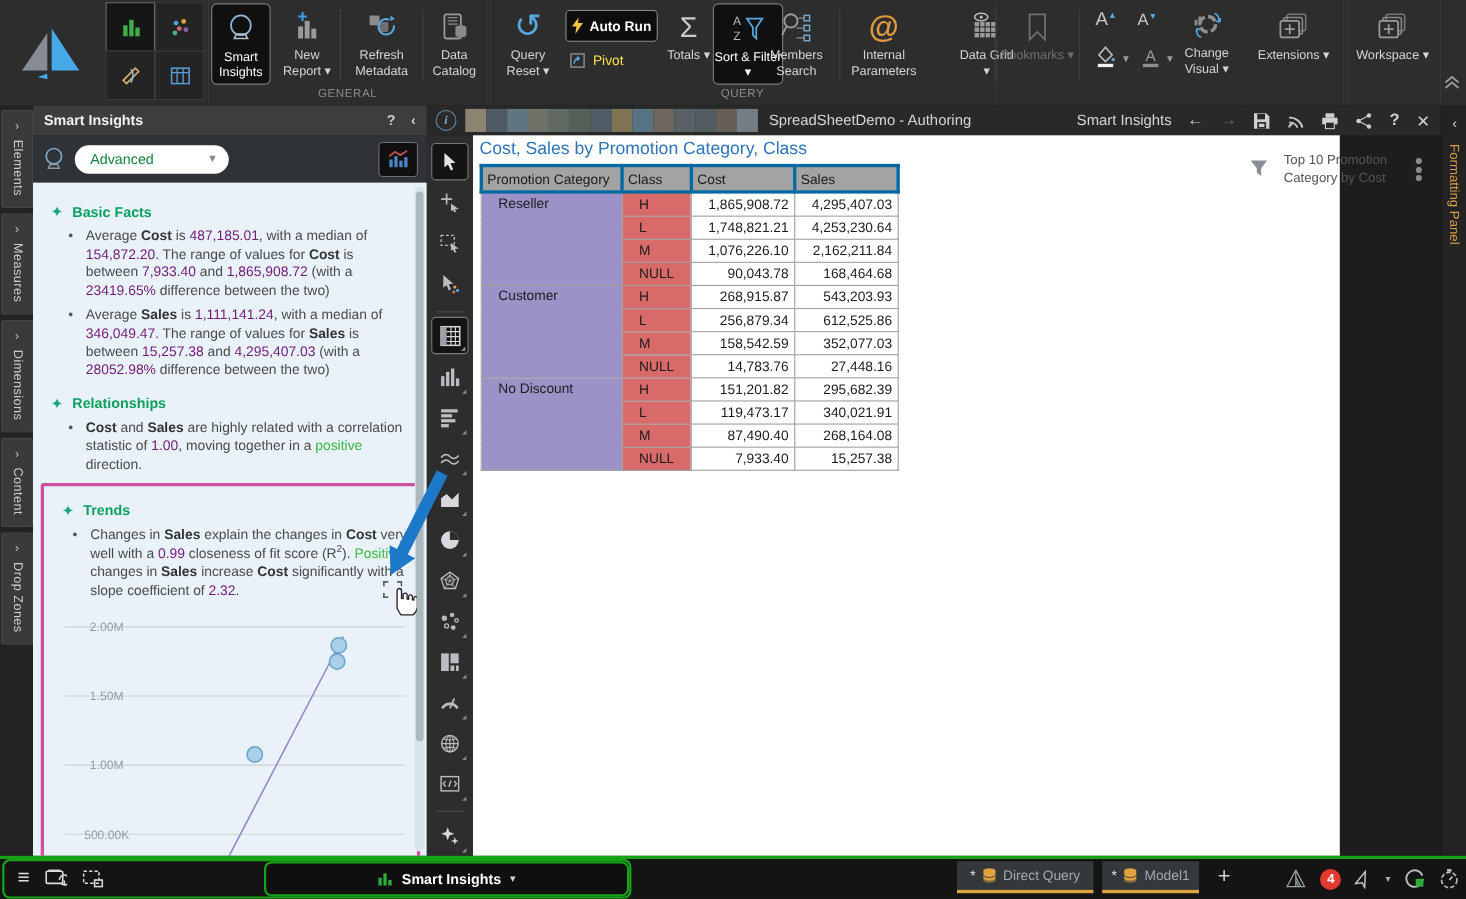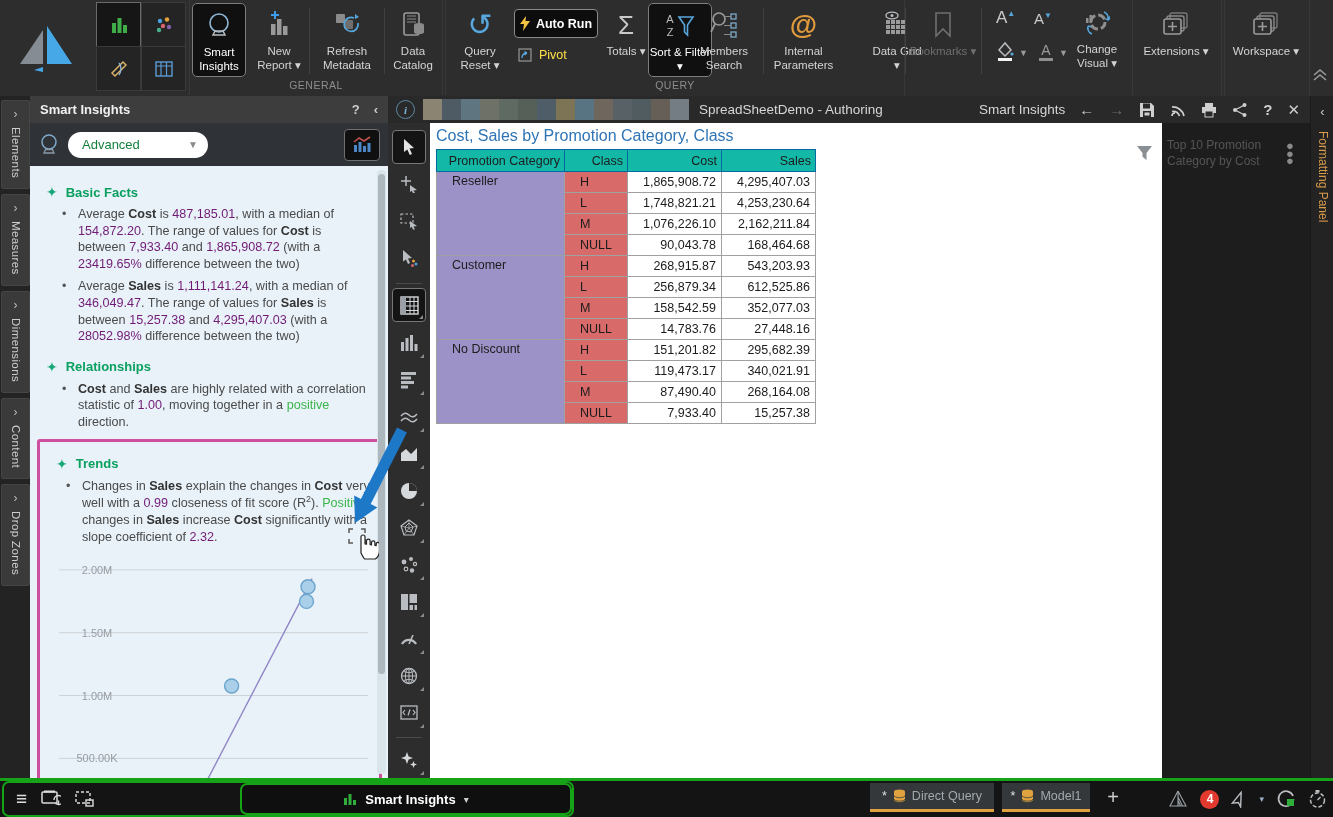--- a/index.html
+++ b/index.html
@@ -70,24 +70,24 @@
   .info{width:17px;height:17px;border:1.5px solid #5f87a3;border-radius:50%;color:#7fb2d2;font-size:11px;font-weight:bold;display:flex;align-items:center;justify-content:center;font-family:"Liberation Serif",serif;font-style:italic}
   #palette{display:flex;margin-left:8px;height:21px}
   #palette div{width:19px;height:21px}
   .doc-t{color:#d6d6d6;font-size:13.5px;margin-left:10px}
   .view-t{color:#d6d6d6;font-size:13.5px;margin-left:96px}
   #chdr-ics{margin-left:auto;display:flex;align-items:center;gap:15px;padding-right:10px;color:#cfcfcf}
   #chdr-ics .hi{font-size:15px;cursor:pointer}
   #chdr-ics .dim{color:#6a6a6a}
 
   
-  #canvas{left:430px;top:123px;width:732px;height:655px;background:#fff}
+  #canvas{left:430px;top:123px;width:788px;height:655px;background:#fff}
   #grid-title{position:absolute;left:6px;top:4px;font-size:16px;color:#2e74b5}
   #grid{position:absolute;left:6px;top:26px;border-collapse:collapse;font-size:12.5px;color:#1c1c1c}
-  #grid th{background:#14b8a6;border:1px solid #0369a1;font-weight:normal;text-align:right;padding:2px 4px;height:17px}
+  #grid th{background:#a3a3a3;border:3px solid #0369a1;font-weight:normal;text-align:left;padding:2px 4px;height:17px}
   #grid td{border:1px solid #a0a0a0;padding:1px 15px;height:18px}
   #grid td.cat{background:#9c92c7;vertical-align:top;padding-top:2px}
   #grid td.cls{background:#d96a6a}
   #grid td.num{text-align:right;padding-right:5px;background:#fff}
   #filterinfo{position:absolute;left:706px;top:14px;width:160px;display:flex;align-items:center}
   #filterinfo .ftxt{font-size:12px;color:#555;line-height:1.35;width:105px;margin-left:14px}
   #filterinfo .kebab{color:#8a8a8a;font-size:13px;letter-spacing:0;margin-left:14px;line-height:.55;cursor:pointer}
 
   
   #rstrip{left:1310px;top:96px;width:23px;height:682px;background:#232323;border-left:1px solid #1a1a1a}

